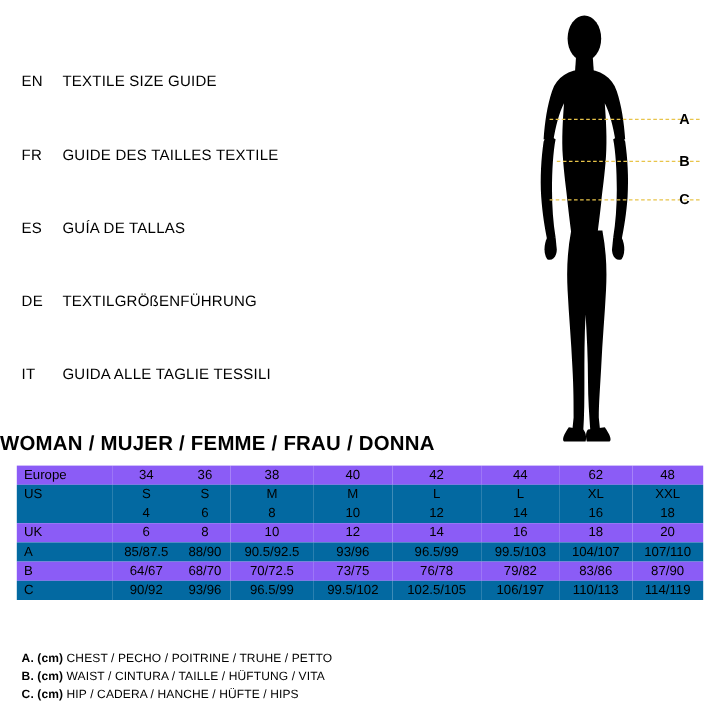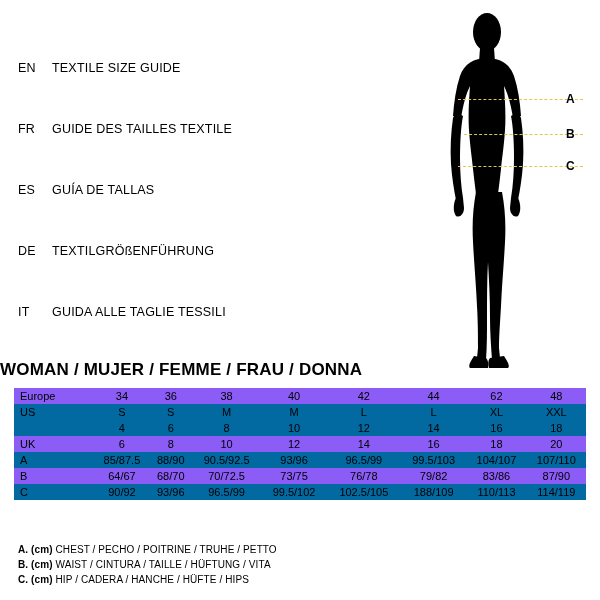--- a/index.html
+++ b/index.html
@@ -281,21 +281,21 @@
       <td>83/86</td>
       <td>87/90</td>
     </tr>
     <tr class="plain">
       <td class="rowlabel">C</td>
       <td>90/92</td>
       <td>93/96</td>
       <td>96.5/99</td>
       <td>99.5/102</td>
       <td>102.5/105</td>
-      <td>188/109</td>
+      <td>106/197</td>
       <td>110/113</td>
       <td>114/119</td>
     </tr>
   </tbody>
     </table>
 
   <div class="notes">
     <div class="note-row">
       <b>A. (cm)</b>
       <span>CHEST / PECHO / POITRINE / TRUHE / PETTO</span>

